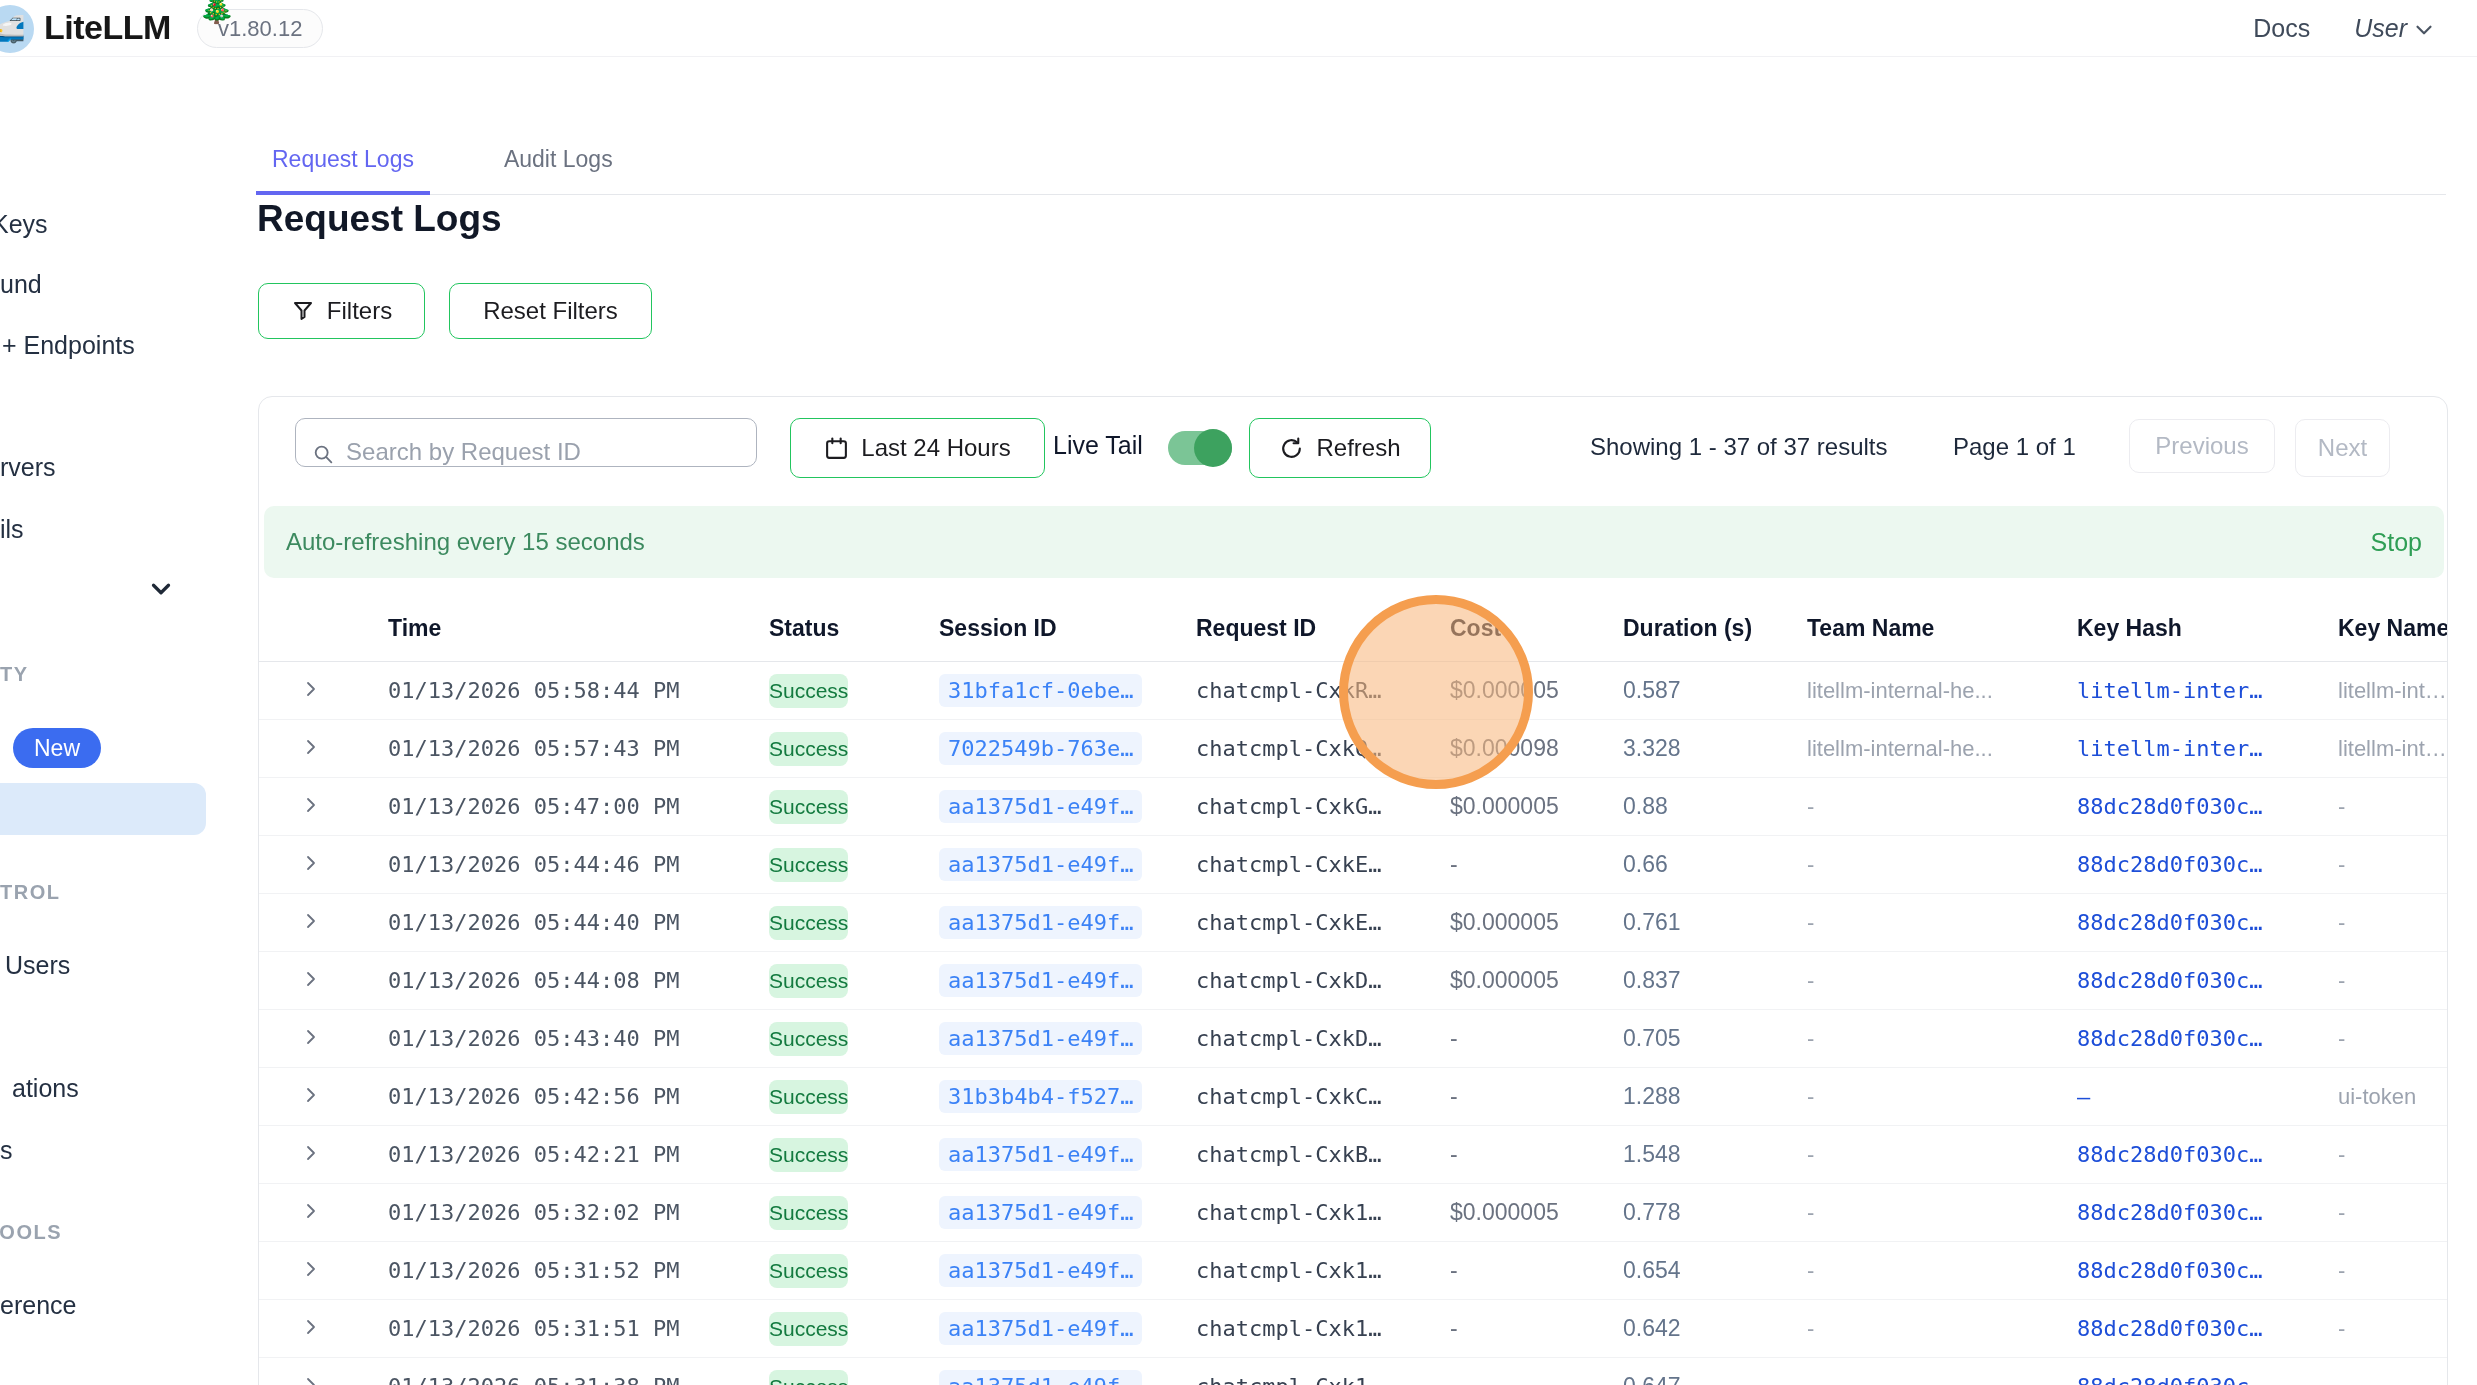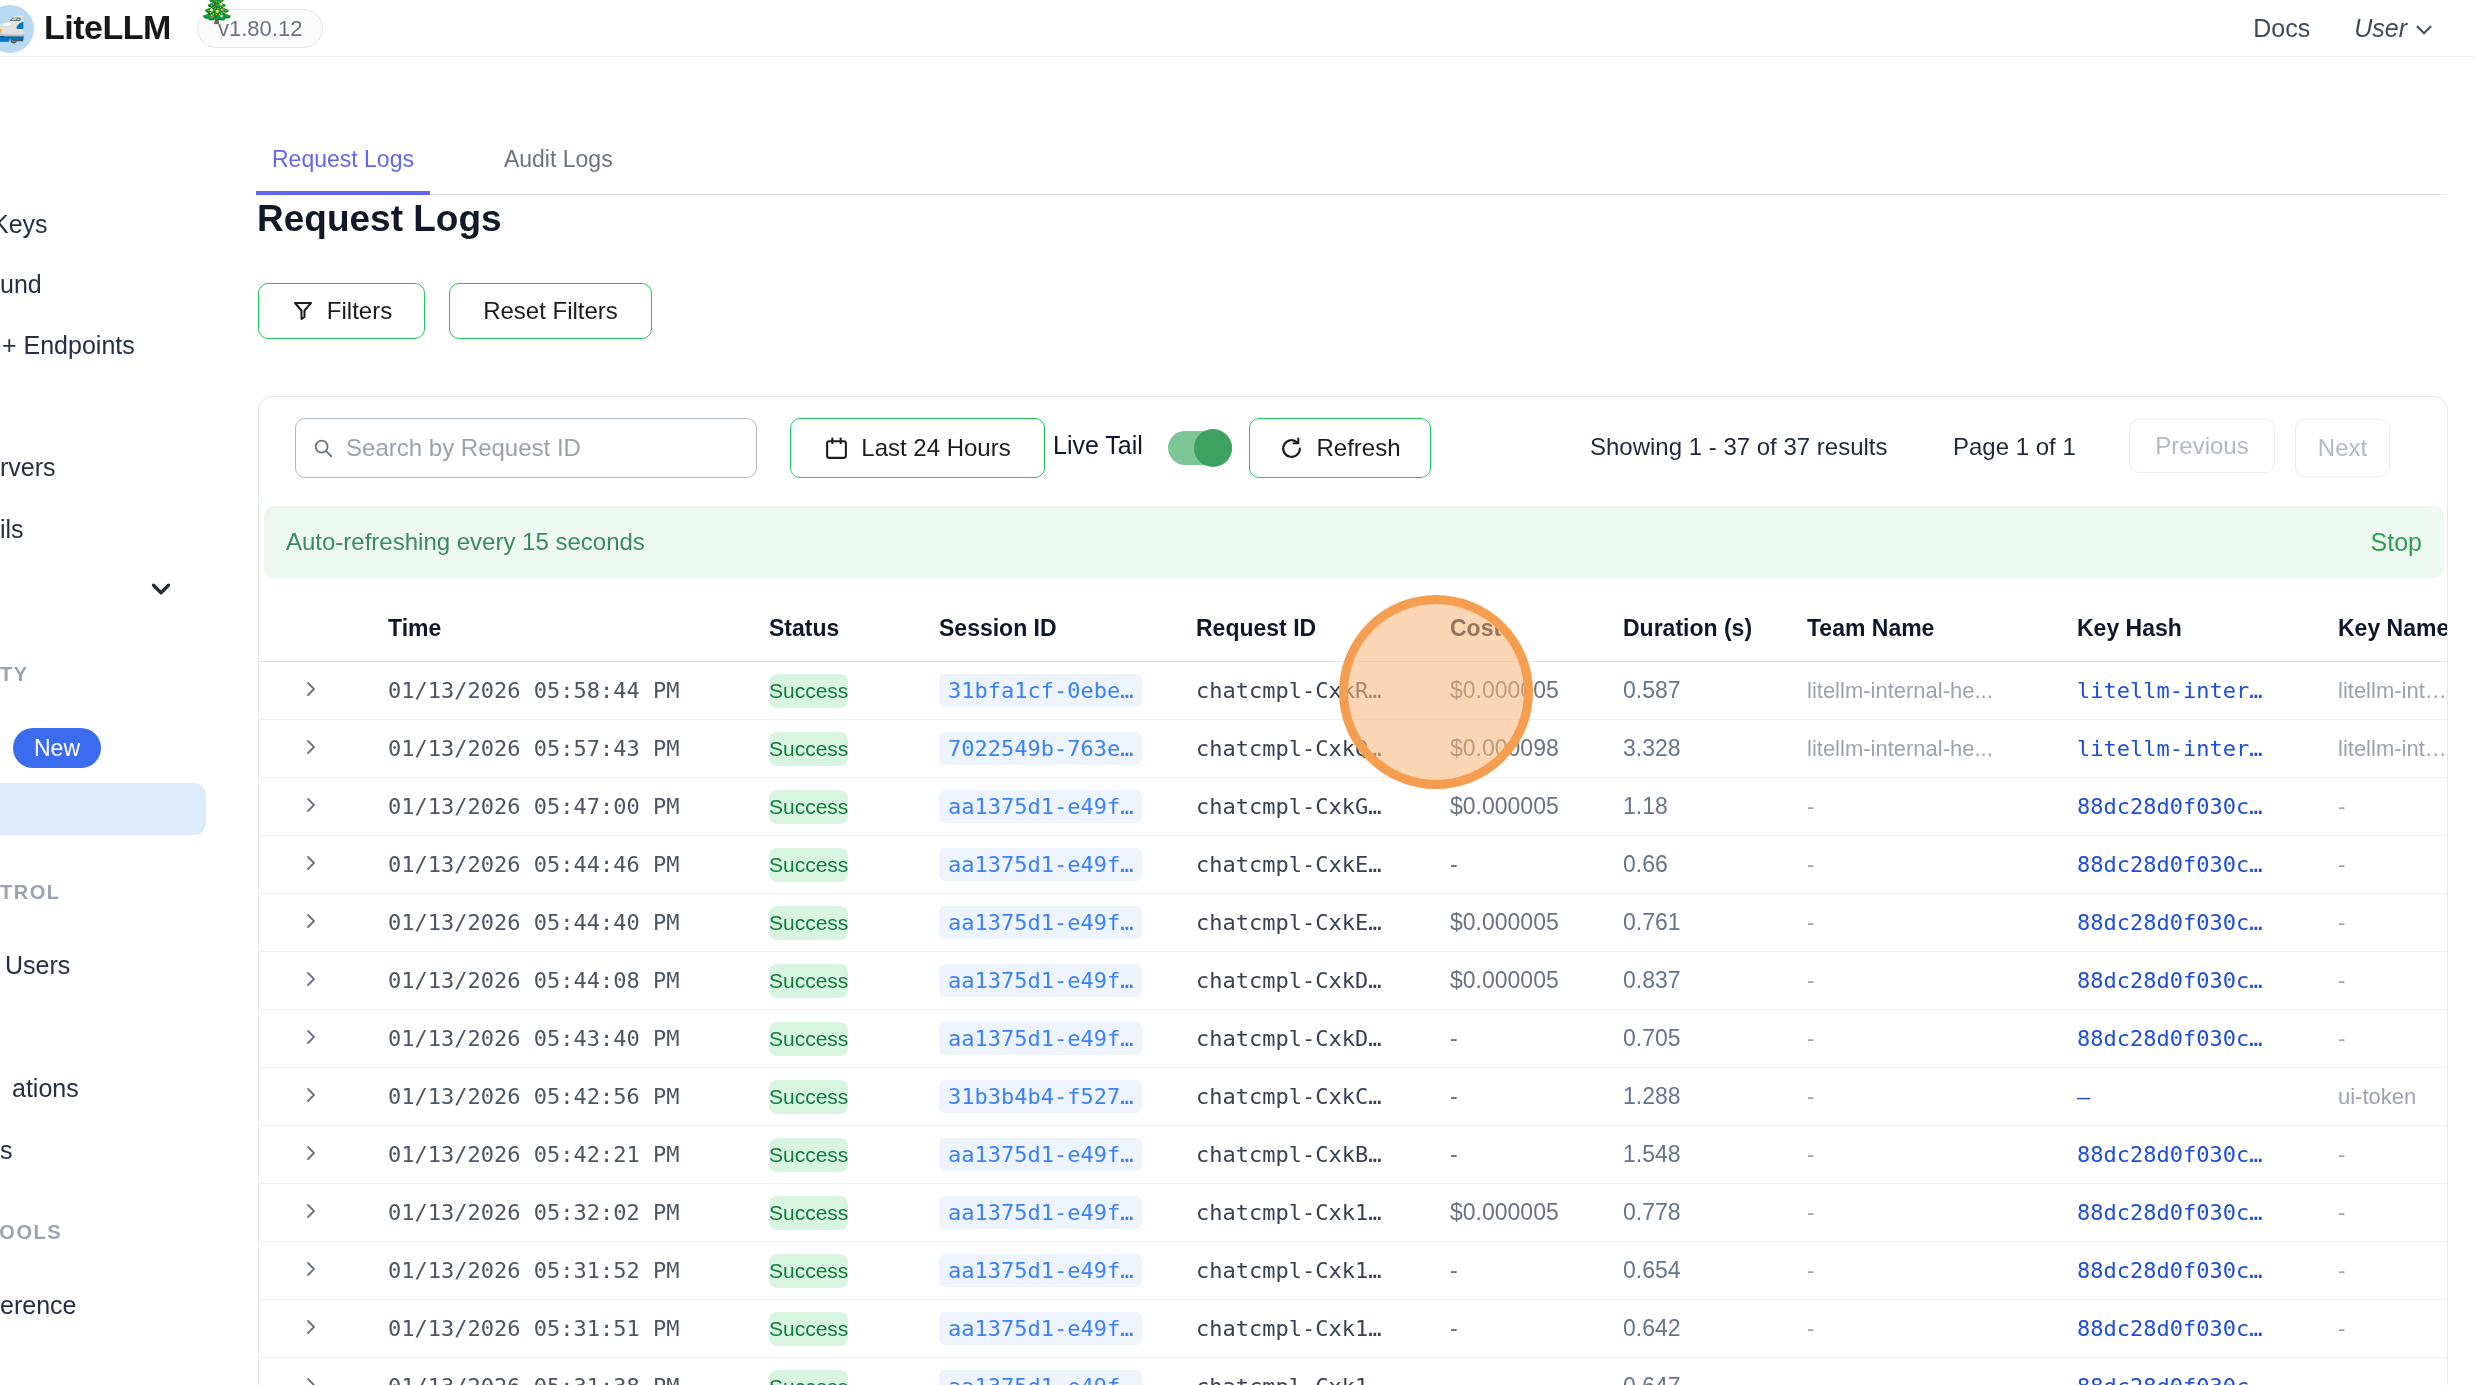--- a/index.html
+++ b/index.html
@@ -38,22 +38,22 @@
 
   .btn { display:inline-flex; align-items:center; justify-content:center; gap:12px; background:#fff;
     border:1px solid #22c55e; border-radius:10px; font-size:24px; color:#1c1c20; cursor:pointer; }
   .filters-row { position:absolute; left:258px; top:283px; display:flex; gap:24px; }
   .btn-filter { width:167px; height:56px; }
   .btn-reset { width:203px; height:56px; }
 
   
   .card { position:absolute; left:258px; top:396px; width:2190px; height:1060px; background:#fff;
     border:1px solid #e5e7eb; border-radius:14px; overflow:hidden; }
-  .search-box { position:absolute; left:36px; top:21px; width:462px; height:60px; border:1px solid #aeb4bf;
-    border-radius:10px; display:flex; align-items:center; padding:0 16px; gap:12px; background:#fff; }
+  .search-box { position:absolute; left:36px; top:21px; width:462px; height:49px; border:1px solid #aeb4bf;
+    border-radius:10px; display:flex; align-items:flex-end; padding:0 16px; gap:12px; background:#fff; }
   .search-box input { border:none; outline:none; font-size:24px; color:#374151; width:100%;
     font-family:"Liberation Sans", sans-serif; }
   .search-box input::placeholder { color:#9aa1ad; }
   .btn-range { position:absolute; left:531px; top:21px; width:255px; height:60px; }
   .live-tail-label { position:absolute; left:794px; top:34px; font-size:25px; font-weight:500; color:#0f172a; }
   .toggle { position:absolute; left:909px; top:34px; width:64px; height:34px; border-radius:17px;
     background:#7bc596; cursor:pointer; }
   .toggle .knob { position:absolute; right:0px; top:-2px; width:38px; height:38px; border-radius:50%; background:#3da25f; }
   .btn-refresh { position:absolute; left:990px; top:21px; width:182px; height:60px; }
   .results-summary { position:absolute; left:1331px; top:36px; font-size:24px; color:#1e293b; }
@@ -246,21 +246,21 @@
     <div class="cell">
       <svg class="expand-icon" width="24" height="24" viewBox="0 0 24 24">
         <polyline points="9,6 15,12 9,18" fill="none" stroke="#6b7280" stroke-width="1.8" stroke-linecap="round" stroke-linejoin="round"></polyline>
       </svg>
     </div>
     <div class="cell c-time">01/13/2026 05:47:00 PM</div>
     <div class="cell"><span class="badge-success">Success</span></div>
     <div class="cell"><span class="session-pill">aa1375d1-e49f…</span></div>
     <div class="cell c-req">chatcmpl-CxkG…</div>
     <div class="cell c-cost">$0.000005</div>
-    <div class="cell c-dur">1.18</div>
+    <div class="cell c-dur">0.88</div>
     <div class="cell c-team">-</div>
     <div class="cell c-hash">88dc28d0f030c…</div>
     <div class="cell c-kname">-</div>
   </div>
       <div class="trow grid">
     <div class="cell">
       <svg class="expand-icon" width="24" height="24" viewBox="0 0 24 24">
         <polyline points="9,6 15,12 9,18" fill="none" stroke="#6b7280" stroke-width="1.8" stroke-linecap="round" stroke-linejoin="round"></polyline>
       </svg>
     </div>

